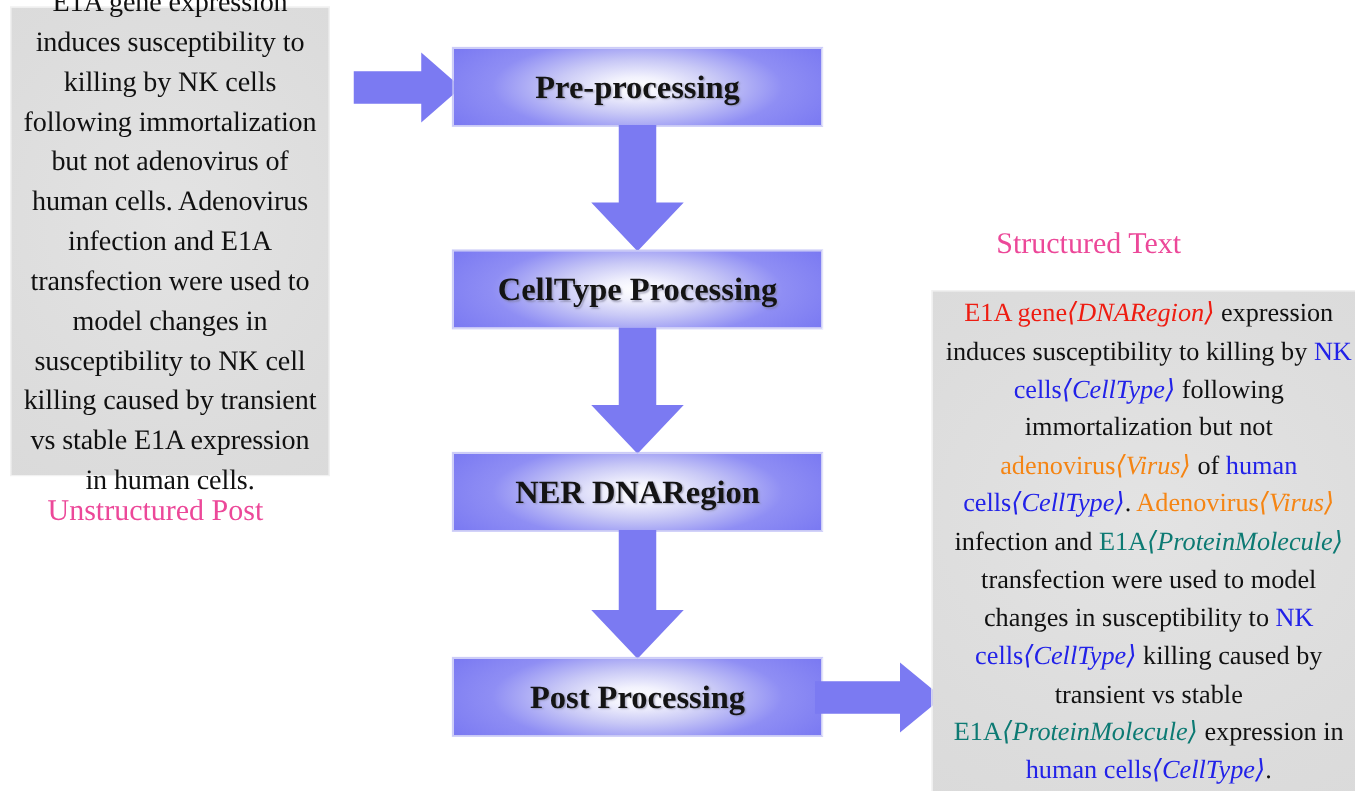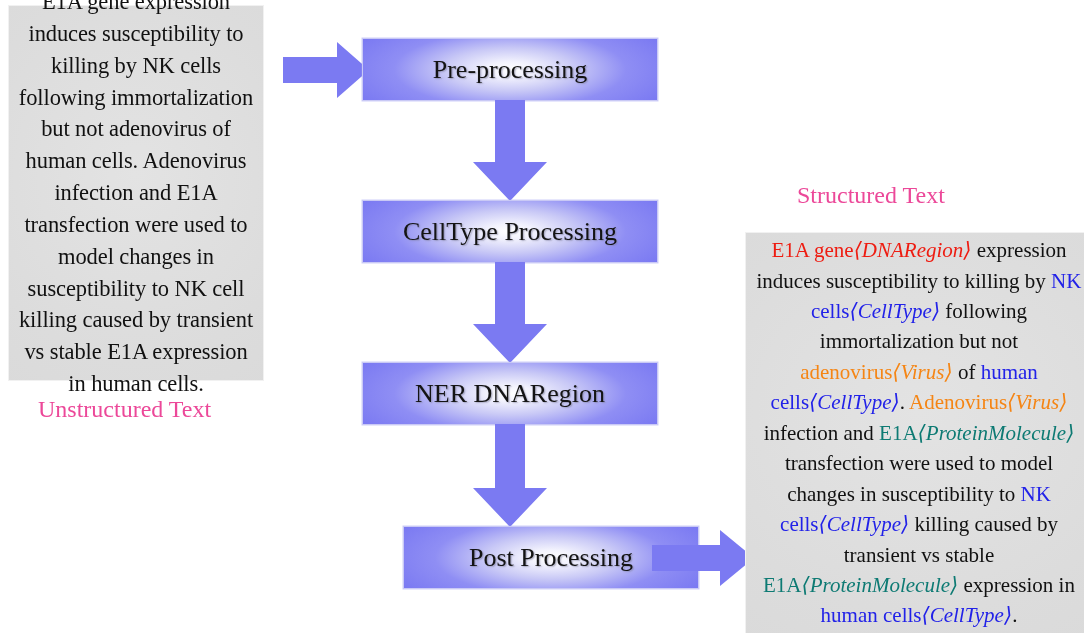--- a/index.html
+++ b/index.html
@@ -89,26 +89,27 @@
     display: flex;
     align-items: center;
     justify-content: center;
     box-shadow: 0 0 0 0.5px rgba(160,160,245,0.5);
   }
   .process-label {
     font-size: 26px;
     color: #141414;
     text-shadow: 1.2px 1.2px 1.4px rgba(120,120,150,0.55);
     white-space: nowrap;
+    font-weight: bold;
   }
 
   #box-pre      { top: 38px; }
   #box-feature  { top: 200px; }
   #box-ner      { top: 362px; }
-  #box-post     { top: 526px; margin-left: 41px; }
+  #box-post     { top: 526px; }
 
   
   .arrow-svg {
     position: absolute;
     overflow: visible;
   }
   .arrow-shape { fill: #7b7af2; }
 
   #arrow-in      { left: 283px;  top: 42px;  width: 86px;  height: 56px; }
   #arrow-v1      { left: 473px;  top: 100px; width: 74px;  height: 101px; }
@@ -122,21 +123,21 @@
   .ent-virus   { color: #f58514; }
   .ent-protein { color: #0d7a73; }
   .tag         { font-style: italic; font-family: "Liberation Serif", "DejaVu Serif", serif; }
 </style>
 </head>
 <body>
 
 <div class="panel" id="unstructured-panel">
   <div class="panel-text" id="unstructured-text">E1A gene expression induces susceptibility to killing by NK cells following immortalization but not adenovirus of human cells. Adenovirus infection and E1A transfection were used to model changes in susceptibility to NK cell killing caused by transient vs stable E1A expression in human cells.</div>
 </div>
-<div class="caption" id="caption-unstructured">Unstructured Text</div>
+<div class="caption" id="caption-unstructured">Unstructured Post</div>
 
 <svg class="arrow-svg" id="arrow-in" viewBox="0 0 86 56">
   <polygon class="arrow-shape" points="0,15 54,15 54,0 86,28 54,56 54,41 0,41"></polygon>
 </svg>
 
 <div class="process-box" id="box-pre">
   <span class="process-label">Pre-processing</span>
 </div>
 
 <svg class="arrow-svg" id="arrow-v1" viewBox="0 0 74 101">

